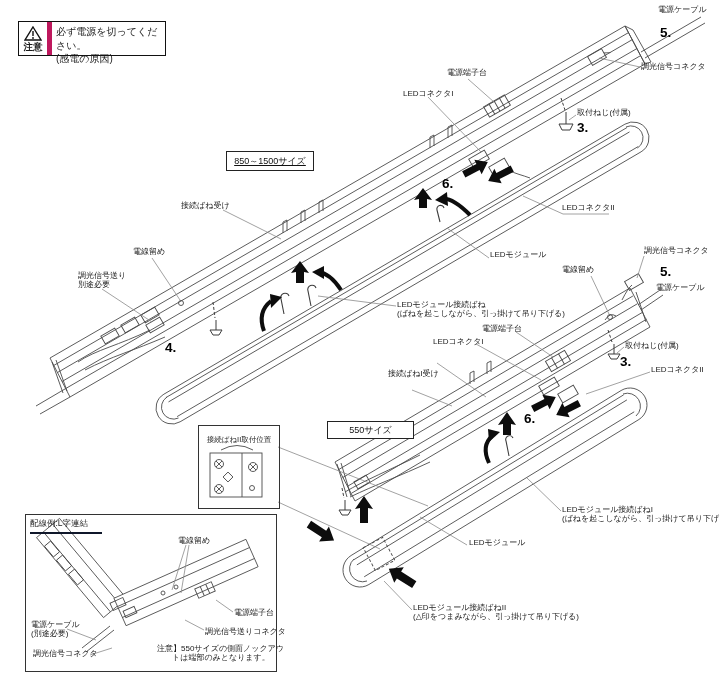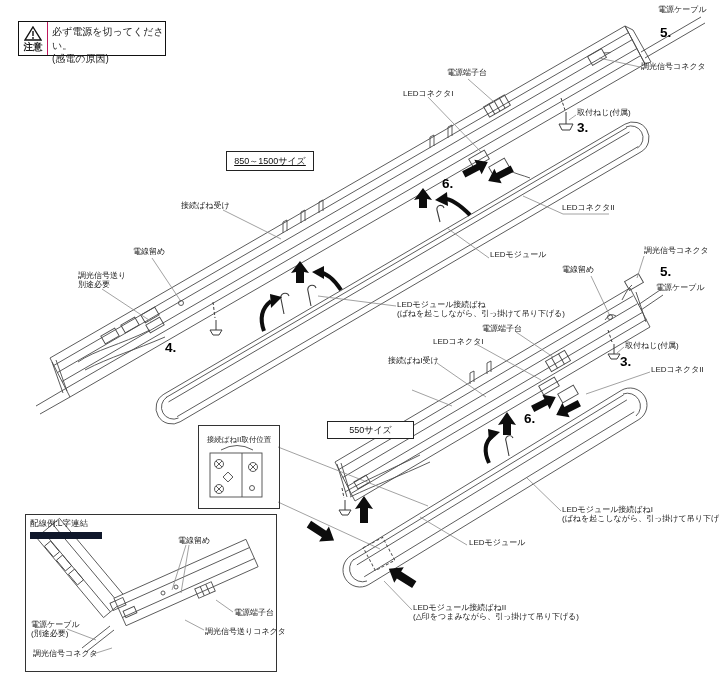--- a/index.html
+++ b/index.html
@@ -7,28 +7,28 @@
          font-family:"Liberation Sans","DejaVu Sans",sans-serif;color:#1a1a1a;}
   #art{position:absolute;left:0;top:0;z-index:0;}
   .lbl{position:absolute;font-size:8px;line-height:1.2;white-space:nowrap;color:#1a1a1a;z-index:3;}
   .lbl2{position:absolute;font-size:8px;line-height:1.18;white-space:nowrap;color:#1a1a1a;z-index:3;}
   .step{position:absolute;font-size:13.5px;font-weight:bold;color:#000;z-index:3;}
   .badge{position:absolute;border:1px solid #222;background:#fff;display:flex;align-items:center;
          justify-content:center;font-size:9px;z-index:2;color:#111;}
   .framebox{position:absolute;border:1px solid #333;background:transparent;z-index:1;}
   #warnbox{position:absolute;left:18px;top:21px;width:146px;height:33px;border:1.5px solid #111;
            background:#fff;display:flex;z-index:3;}
-  #warnbox .icell{width:28px;border-right:1px solid #be185d;display:flex;flex-direction:column;
+  #warnbox .icell{width:28px;border-right:5px solid #be185d;display:flex;flex-direction:column;
                   align-items:center;justify-content:center;}
   #warnbox .icell .wtxt{font-size:9.5px;font-weight:bold;line-height:1;margin-top:1px;}
   #warnbox .tcell{flex:1;padding:3px 0 0 4px;font-size:10px;line-height:1.35;}
   #detailbox{left:198px;top:425px;width:80px;height:82px;}
   #detailbox .dtitle{font-size:7.5px;text-align:center;margin-top:9px;white-space:nowrap;}
   #wiringbox{left:25px;top:514px;width:250px;height:156px;}
-  #wiringbox .wtitle{position:absolute;left:4px;top:3px;font-size:8.5px;border-bottom:7px solid #0f172a;
+  #wiringbox .wtitle{position:absolute;left:4px;top:3px;font-size:8.5px;border-bottom:2px solid #0f172a;
                      padding:0 14px 2px 0;white-space:nowrap;}
   .ind{display:block;margin-left:14px;}
   .note{position:absolute;font-size:8px;line-height:1.16;color:#222;z-index:3;white-space:nowrap;}
 </style>
 </head>
 <body>
 
 <div id="stage">
 
 <svg id="art" width="720" height="690" viewBox="0 0 720 690">
@@ -351,21 +351,21 @@
   <div>LEDモジュール接続ばね</div>
   <div>(ばねを起こしながら、引っ掛けて吊り下げる)</div>
 </div>
 <div class="lbl" style="left:562px;top:265px;">電線留め</div>
 <div class="lbl" style="left:644px;top:246px;">調光信号コネクタ</div>
 <div class="lbl" style="left:656px;top:283px;">電源ケーブル</div>
 <div class="lbl" style="left:482px;top:324px;">電源端子台</div>
 <div class="lbl" style="left:433px;top:337px;">LEDコネクタI</div>
 <div class="lbl" style="left:625px;top:341px;">取付ねじ(付属)</div>
 <div class="lbl" style="left:651px;top:365px;">LEDコネクタII</div>
-<div class="lbl" style="left:388px;top:356px;">接続ばねI受け</div>
+<div class="lbl" style="left:388px;top:369px;">接続ばねI受け</div>
 <div class="lbl2" style="left:562px;top:505px;">
   <div>LEDモジュール接続ばねI</div>
   <div>(ばねを起こしながら、引っ掛けて吊り下げる)</div>
 </div>
 <div class="lbl" style="left:469px;top:538px;">LEDモジュール</div>
 <div class="lbl2" style="left:413px;top:603px;">
   <div>LEDモジュール接続ばねII</div>
   <div>(△印をつまみながら、引っ掛けて吊り下げる)</div>
 </div>
 
@@ -377,15 +377,19 @@
   <div class="wtitle">配線例:L字連結</div>
 </div>
 <div class="lbl" style="left:178px;top:536px;">電線留め</div>
 <div class="lbl" style="left:234px;top:608px;">電源端子台</div>
 <div class="lbl2" style="left:31px;top:620px;">
   <div>電源ケーブル</div>
   <div>(別途必要)</div>
 </div>
 <div class="lbl" style="left:205px;top:627px;">調光信号送りコネクタ</div>
 <div class="lbl" style="left:33px;top:649px;">調光信号コネクタ</div>
+<div class="lbl2" style="left:157px;top:644px;">
+  <div>注意】550サイズの側面ノックアウ</div>
+  <div style="margin-left:15px;">トは端部のみとなります。</div>
+</div>
 
 
 </div>
 
 </body></html>

